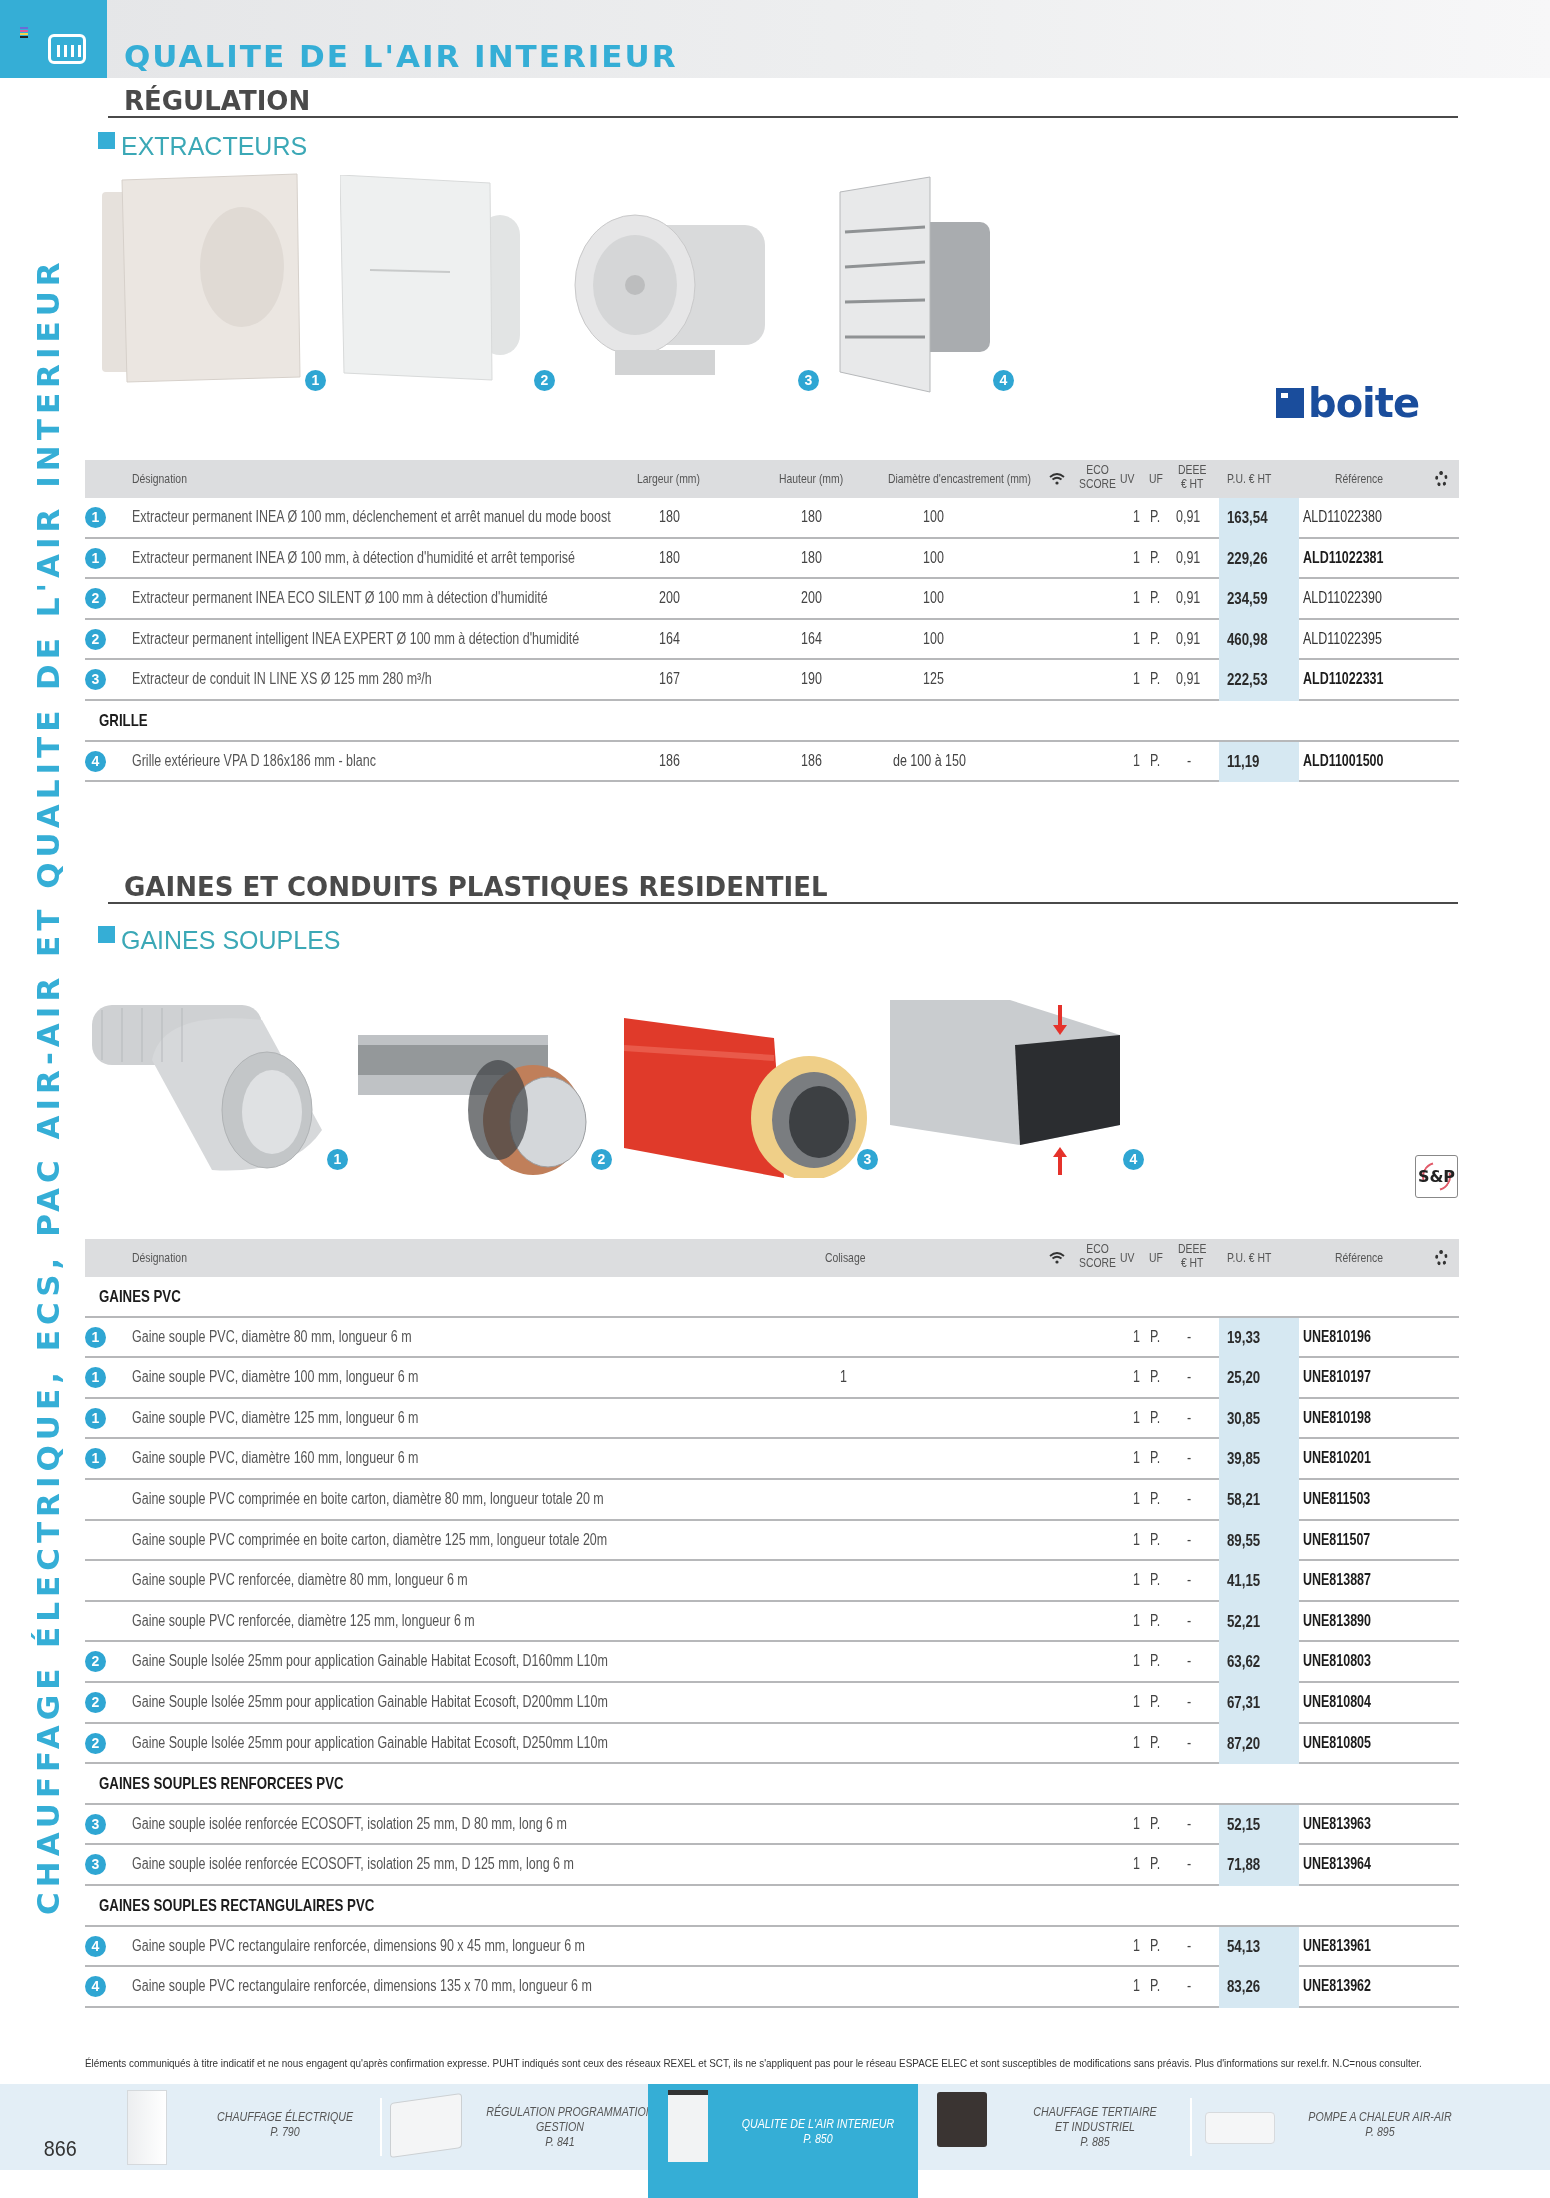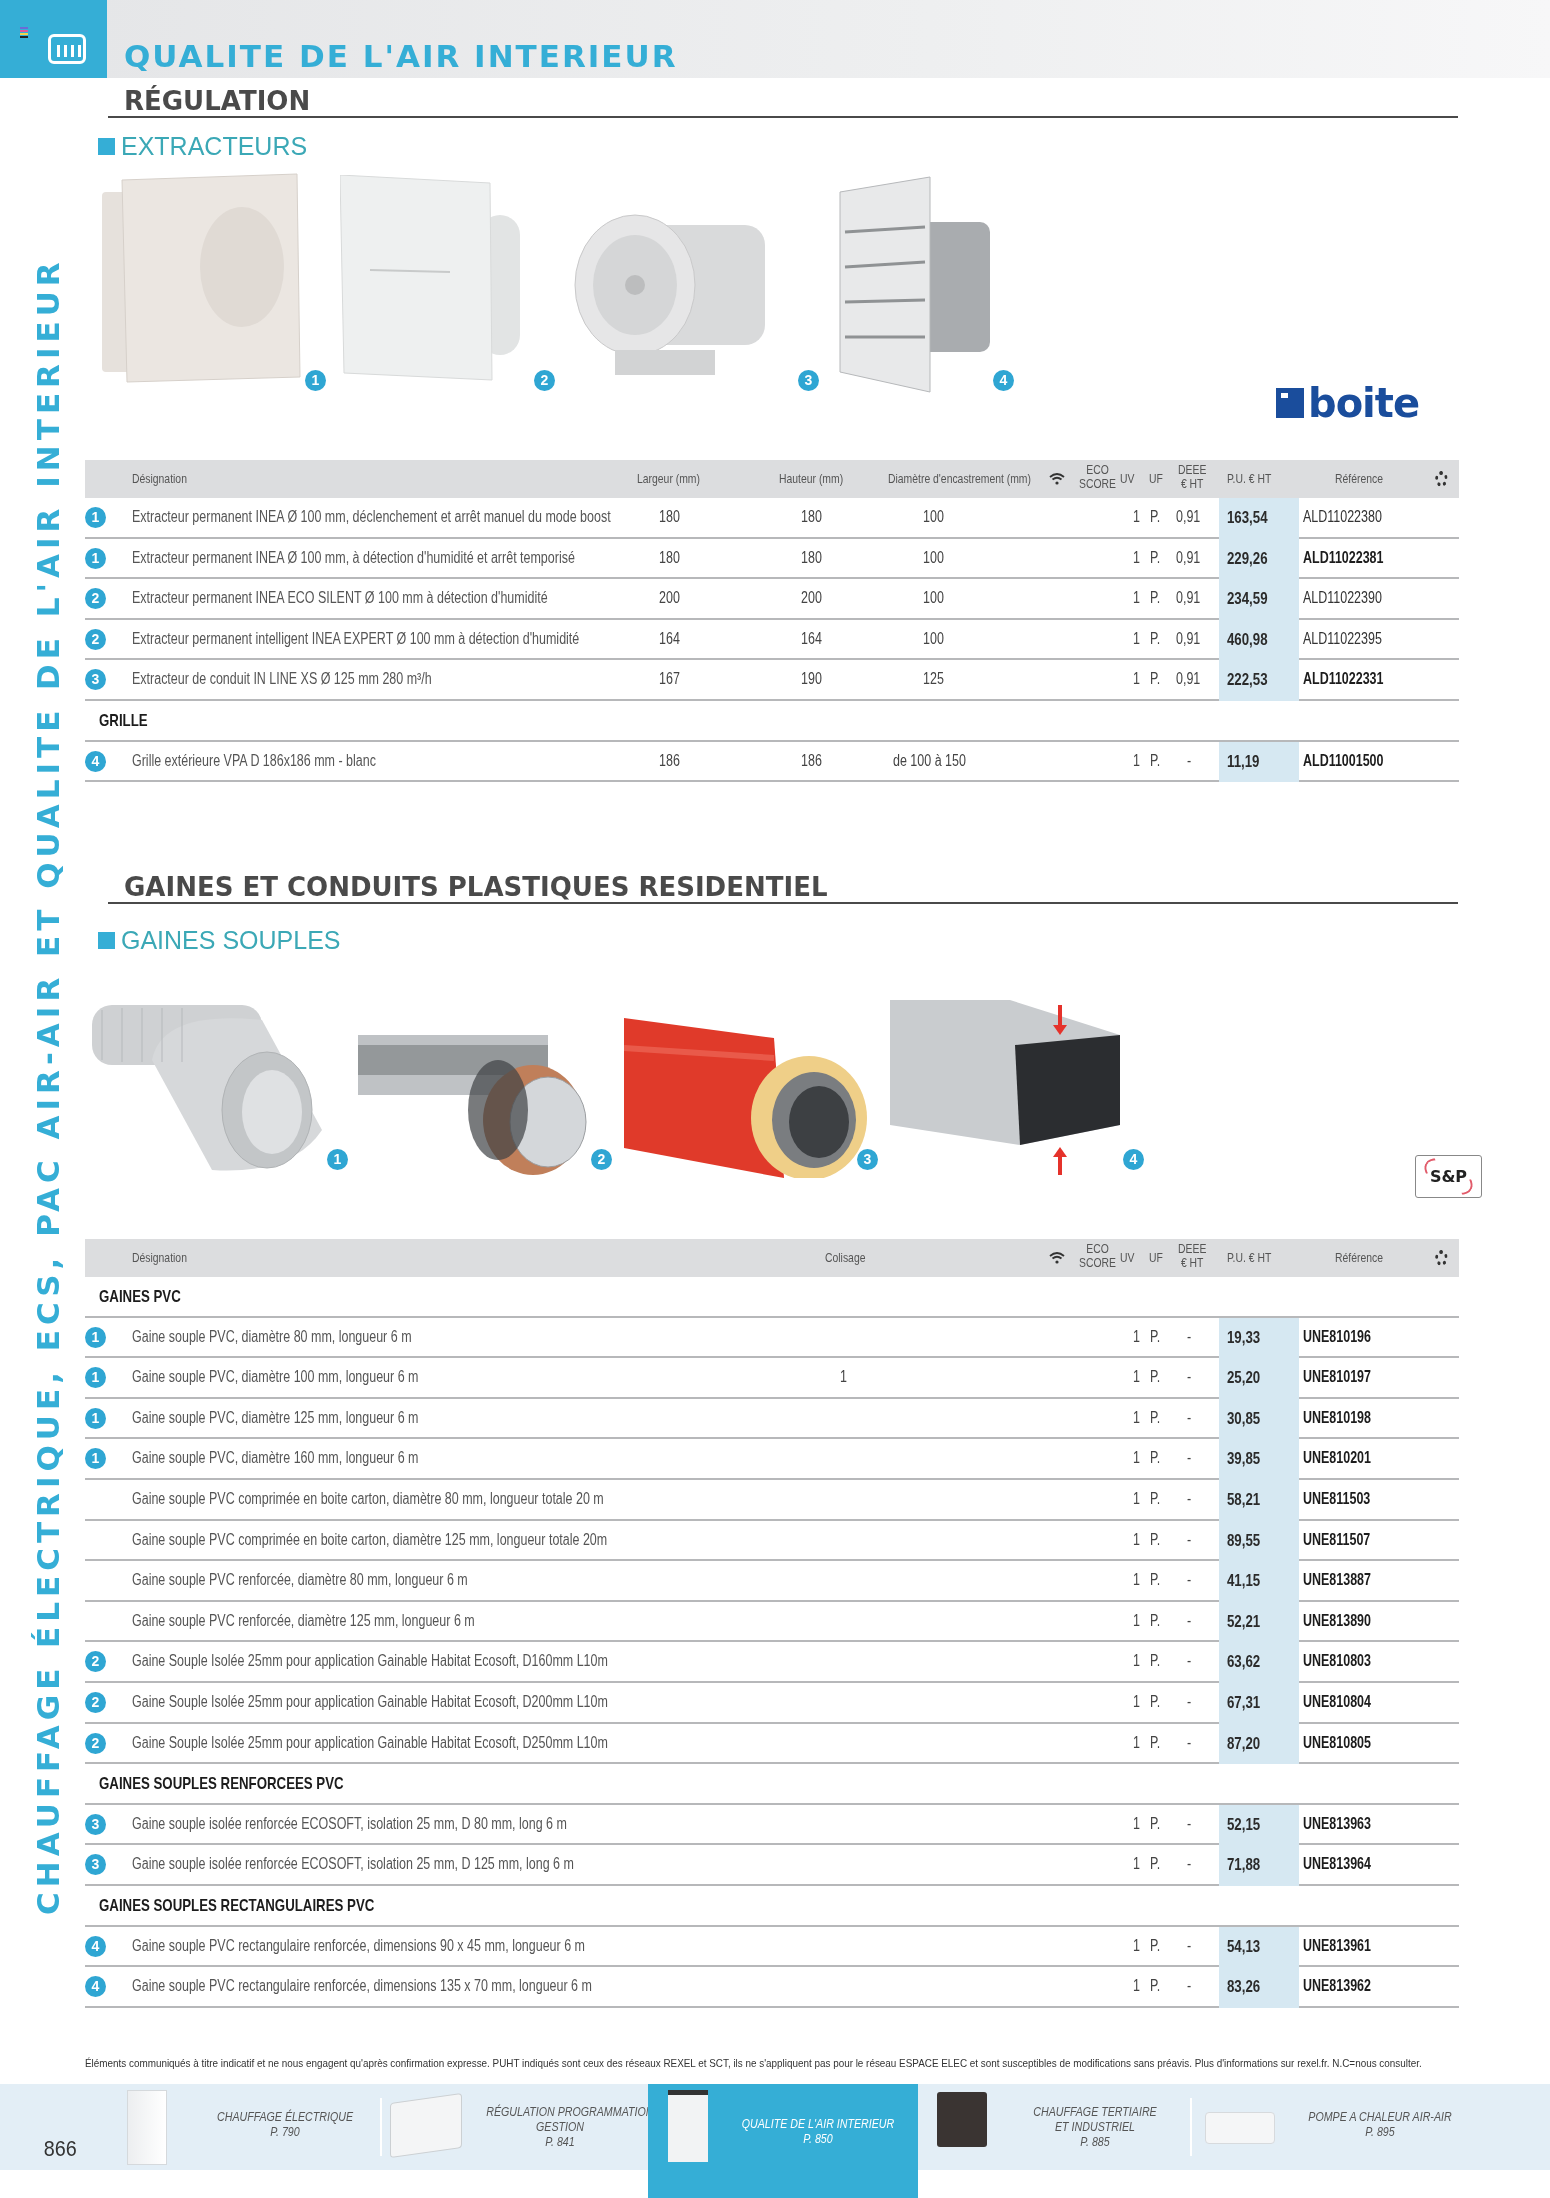--- a/index.html
+++ b/index.html
@@ -14,21 +14,21 @@
   .tab-icon { position: absolute; left: 48px; top: 34px; width: 38px; height: 30px; border: 3px solid #fff; border-radius: 6px; }
   .tab-icon i { position:absolute; top:8px; width:3px; height:12px; background:#fff; }
   .page-title { position: absolute; left: 124px; top: 38px; font-size: 31px; font-weight: 800; letter-spacing: 2px; color: #35aed6; font-family: "DejaVu Sans", sans-serif; }
 
   
   .side-text { position: absolute; left: 30px; top: 1915px; transform-origin: 0 0; transform: rotate(-90deg); white-space: nowrap; font-family: "DejaVu Sans", sans-serif; font-weight: 800; font-size: 31px; letter-spacing: 5px; color: #35aed6; width: 1620px; }
 
   
   .sec-h { position: absolute; left: 124px; font-family: "DejaVu Sans", sans-serif; font-weight: 800; color: #4a4a4a; font-size: 26px; }
   .sec-rule { position: absolute; left: 108px; width: 1350px; height: 2px; background: #4a4a4a; }
-  .sub-h { position: absolute; left: 98px; display:flex; align-items:center; font-size: 25px; color: #3ba8b6; letter-spacing: 0px; }
+  .sub-h { position: absolute; left: 98px; display:flex; font-size: 25px; color: #3ba8b6; letter-spacing: 0px; }
   .sub-h .sq { width: 17px; height: 17px; background: #35aed6; margin-right: 6px; }
 
   
   .pimg { position: absolute; }
   .badge { position: absolute; width: 21px; height: 21px; border-radius: 50%; background: #2fa6d3; color: #fff; font-size: 14px; text-align:center; line-height: 21px; font-weight: bold; }
 
   
   .tbl { position: absolute; left: 85px; width: 1374px; }
   .thead { position: relative; height: 38px; background: #dcdddf; font-size: 13px; color: #555; }
   .thead span { position: absolute; top: 11px; white-space: nowrap; transform: scaleX(0.8); transform-origin: left center; }
@@ -44,21 +44,21 @@
   .ref.bold { font-weight: bold; color: #1c1c1c; }
 
   .wifi-icon { position:absolute; width:16px; height:12px; }
   .gear-icon { position:absolute; width:16px; height:16px; border-radius:50%; border:4px dotted #333; }
 
   
   .aldes-logo { position: absolute; left: 1276px; top: 386px; display:flex; align-items:center; }
   .aldes-logo .blk { width: 28px; height: 30px; background:#1a4d9c; margin-right: 4px; position:relative; }
   .aldes-logo .blk::after { content:""; position:absolute; left:5px; top:5px; width:7px; height:5px; background:#fff; }
   .aldes-logo .txt { font-size: 40px; font-weight: 900; color:#1a4d9c; letter-spacing: -1px; font-family:"DejaVu Sans", sans-serif; line-height: 34px; }
-  .sp-logo { position:absolute; left: 1415px; top: 1155px; width: 67px; height: 43px; border: 1.5px solid #888; border-radius: 3px; display:flex; align-items:center; justify-content:center; font-weight: 900; font-size: 16px; color:#222; font-family:"DejaVu Sans", sans-serif; }
+  .sp-logo { position:absolute; left: 1415px; top: 1155px; width: 43px; height: 43px; border: 1.5px solid #888; border-radius: 3px; display:flex; align-items:center; justify-content:center; font-weight: 900; font-size: 16px; color:#222; font-family:"DejaVu Sans", sans-serif; }
   .sp-logo::before { content:""; position:absolute; left:6px; top:6px; right:6px; bottom:6px; border-radius:50%; border:2px solid #e15b6a; border-top-color: transparent; border-bottom-color: transparent; transform: rotate(30deg); }
 
   .disclaimer { position: absolute; left: 85px; top: 2057px; font-size: 11.5px; color:#333; white-space:nowrap; transform: scaleX(0.86); transform-origin:left center; }
 
   
   .bottom-nav { position: absolute; left: 0; top: 2084px; width: 1550px; height: 86px; background: #e3eef6; }
   .nav-item { position: absolute; top: 2084px; height: 86px; font-style: italic; }
   .nav-item .lbl { position:absolute; text-align:center; font-size: 13px; color:#555; line-height: 15px; transform: scaleX(0.82); transform-origin:center; white-space:nowrap; }
   .nav-item.active { background:#35aed6; height: 114px; }
   .nav-item.active .lbl { color:#fff; }

